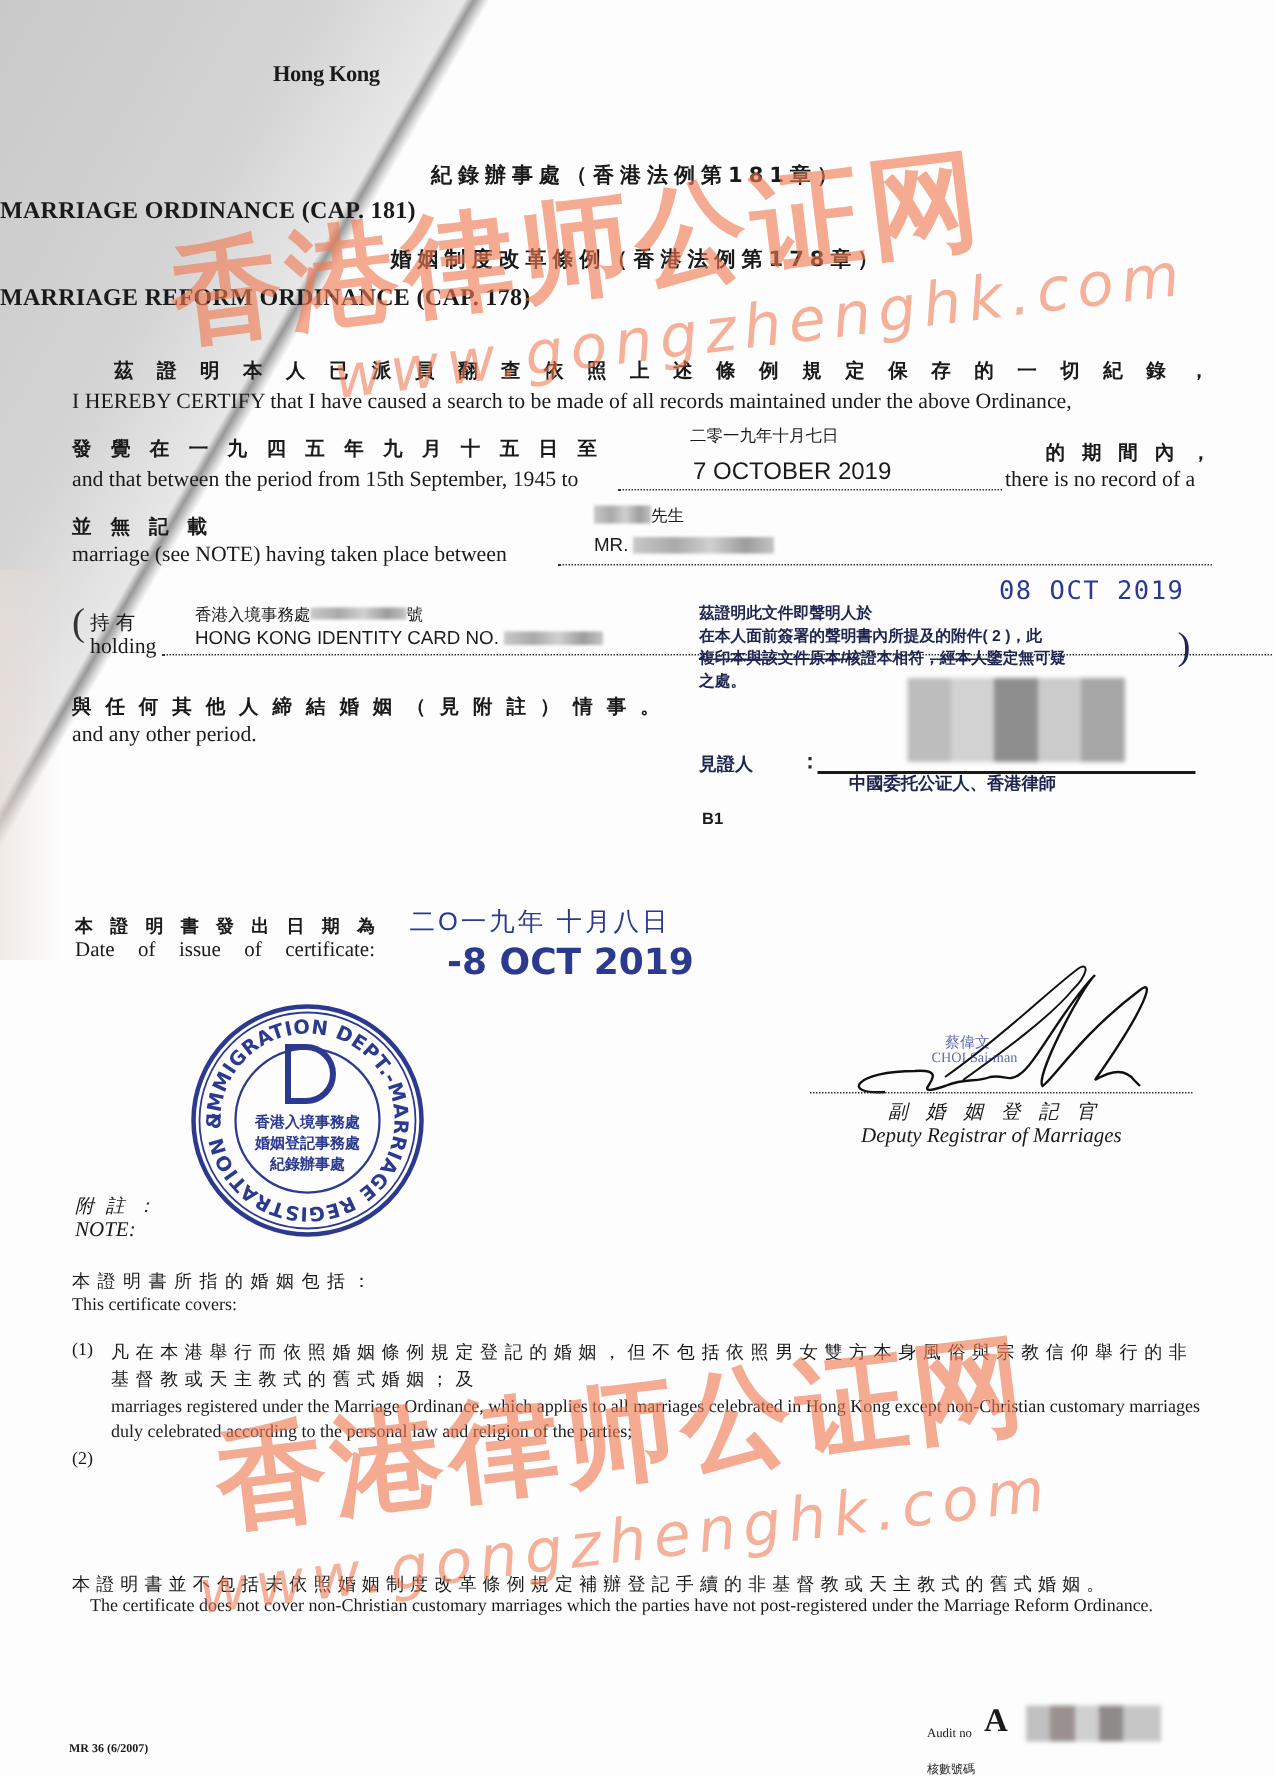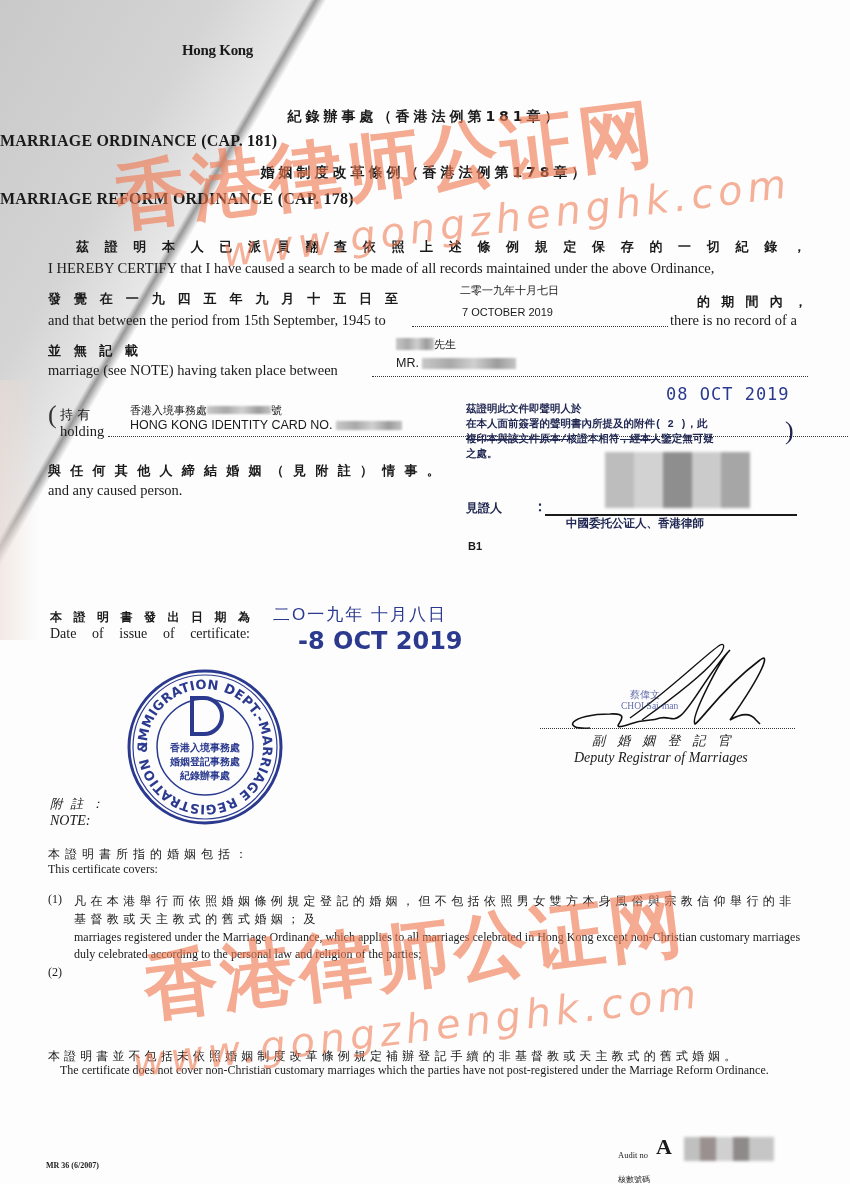--- a/index.html
+++ b/index.html
@@ -33,21 +33,21 @@
   .zh-spaced { font-family: "DejaVu Sans", sans-serif; font-size: 13px; font-weight: bold; display: flex; justify-content: space-between; }
   .en-line { font-size: 14.5px; }
   .dots { border-bottom: 1px dotted #333; }
   .small-zh { font-family: "DejaVu Sans", sans-serif; font-size: 11px; }
 
   .blur {
     display: inline-block; background: linear-gradient(90deg,#c8c8c8,#a9a9a9 30%,#d0d0d0 55%,#9c9c9c 80%,#c4c4c4);
     filter: blur(1px); vertical-align: middle;
   }
 
-  .notary-text { font-family: Liberation Mono, monospace; font-size: 10.5px; font-weight: bold; color: #1e2550; line-height: 15px; }
+  .notary-text { font-family: Liberation Sans, sans-serif; font-size: 10.5px; font-weight: bold; color: #1e2550; line-height: 15px; }
   .stamp-blue { color: #2b3a8f; font-family: "DejaVu Sans Mono", monospace; }
 
   .seal-box { left: 120px; top: 665px; width: 170px; height: 165px; }
 
   .watermark { color: #f07a52; opacity: 0.62; font-family: "DejaVu Sans", sans-serif; font-weight: bold; pointer-events: none; }
   .wm-url { color: #f07a52; opacity: 0.58; font-family: "DejaVu Sans", sans-serif; font-style: italic; pointer-events: none; }
 
   .note-zh { font-family: "DejaVu Sans", sans-serif; font-size: 12px; letter-spacing: 5px; }
   .note-en { font-size: 12px; }
 
@@ -117,21 +117,21 @@
 <div class="abs zh-spaced" style="left:697px; top:293px; width:110px;" id="l2zhEnd">
     <span>的</span>
     <span>期</span>
     <span>間</span>
     <span>內</span>
     <span>，</span>
   </div>
 
 <div class="abs en-line" style="left:48px; top:312px;">and that between the period from 15th September, 1945 to</div>
 <div class="abs dots" style="left:412px; top:326px; width:256px;"></div>
-<div class="abs" style="left:462px; top:306px; font-size:11px; font-family:'Liberation Sans',sans-serif;">7 OCTOBER 2019</div>
+<div class="abs" style="left:462px; top:306px; font-size:16px; font-family:'Liberation Sans',sans-serif;">7 OCTOBER 2019</div>
 <div class="abs en-line" style="left:670px; top:312px;">there is no record of a</div>
 
 <div class="abs zh-spaced" style="left:48px; top:342px; width:90px;" id="l3zh">
     <span>並</span>
     <span>無</span>
     <span>記</span>
     <span>載</span>
   </div>
 <div class="abs" style="left:396px; top:334px;text-align:center;">
   <span class="blur" style="width:38px; height:12px;"></span><span class="small-zh">先生</span>
@@ -168,21 +168,21 @@
     <span>姻</span>
     <span>（</span>
     <span>見</span>
     <span>附</span>
     <span>註</span>
     <span>）</span>
     <span>情</span>
     <span>事</span>
     <span>。</span>
   </div>
-<div class="abs en-line" style="left:48px; top:482px;">and any caused person.</div>
+<div class="abs en-line" style="left:48px; top:482px;">and any other period.</div>
 
 <div class="abs stamp-blue" style="left:666px; top:384px; font-size:17px; letter-spacing:1px;">08 OCT 2019</div>
 <div class="abs notary-text" style="left:466px; top:402px;">
   <div>茲證明此文件即聲明人於</div>
   <div>在本人面前簽署的聲明書內所提及的附件(  2  )，此</div>
   <div style="position:relative;">
     <span>複印本與該文件原本/核證本相符，經本人鑒定無可疑</span>
     <span style="position:absolute; left:0; top:7px; width:106px; border-top:1.5px solid #1e2550;"></span>
     <span style="position:absolute; left:154px; top:7px; width:40px; border-top:1.5px solid #1e2550;"></span>
   </div>

